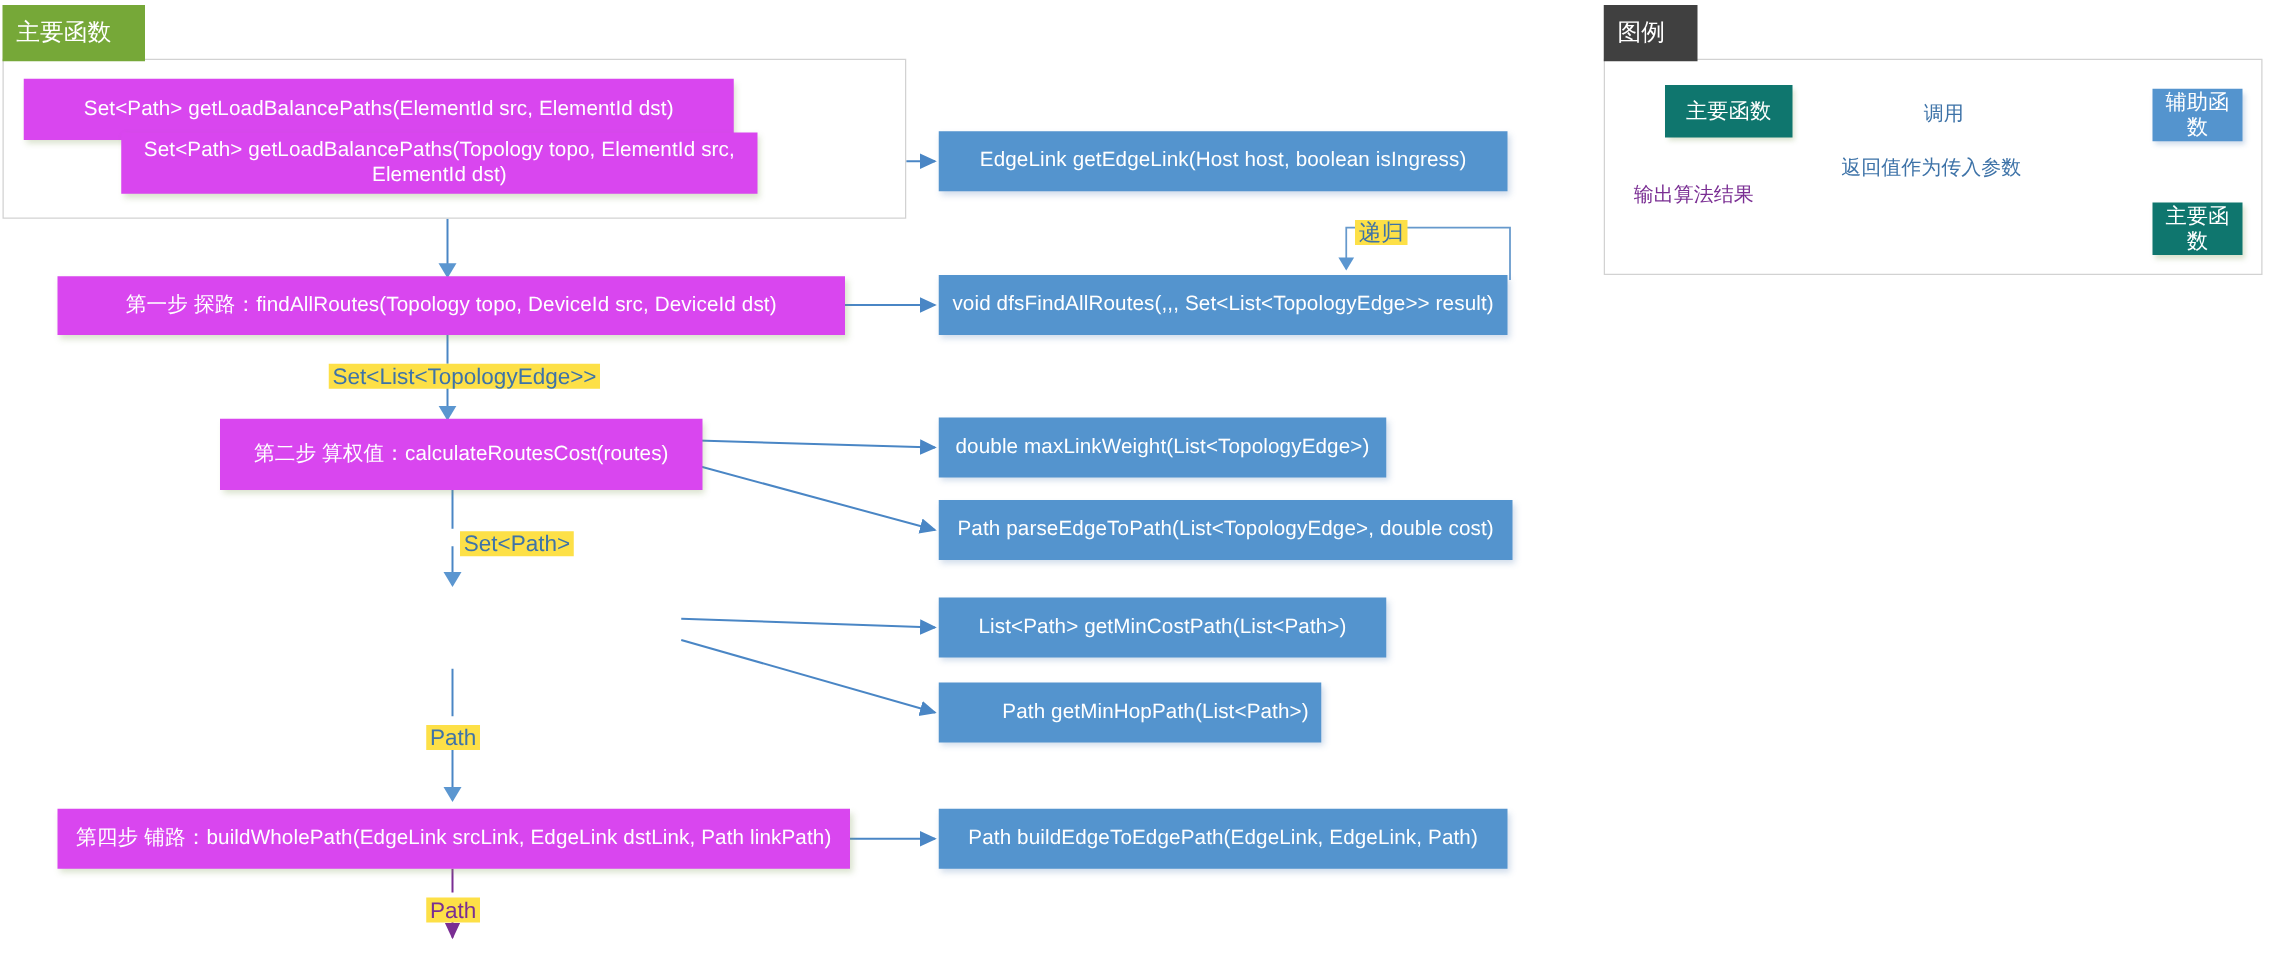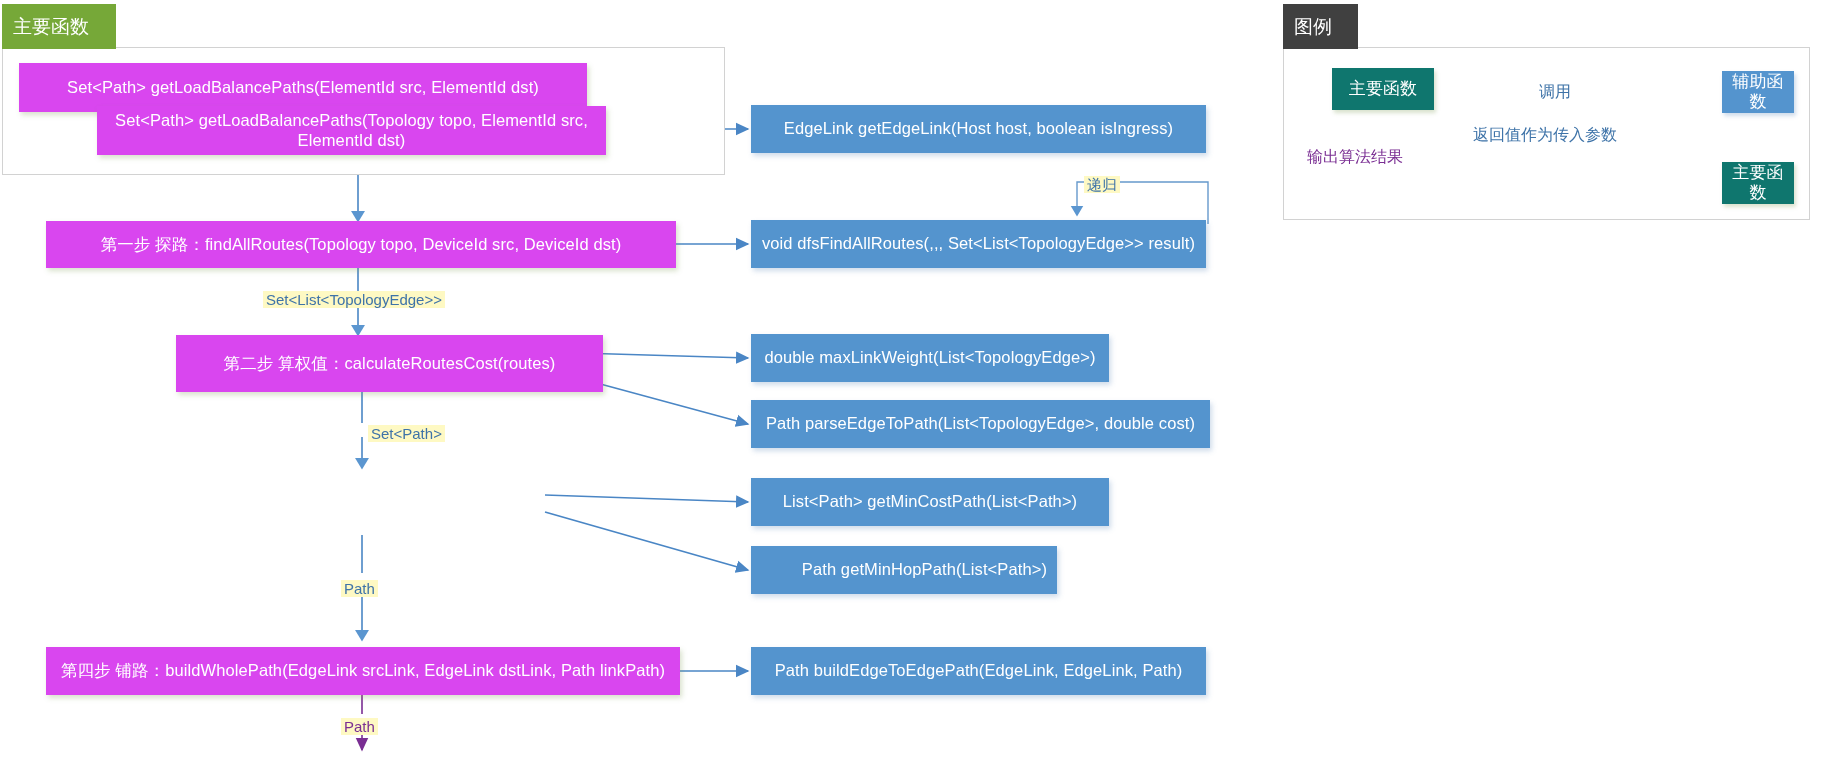--- a/index.html
+++ b/index.html
@@ -80,24 +80,24 @@
   .node.legend-blue {
     background: #5494CE;
     box-shadow: 2px 3px 4px rgba(100,140,190,0.30);
     font-size: 17px;
   }
 
   
   .edge-label {
     position: absolute;
     color: #3E73A8;
-    font-size: 15px;
+    font-size: 18px;
     line-height: 1;
     white-space: nowrap;
-    background: #fef9c3;
+    background: #fde047;
     padding: 1px 3px;
   }
   .edge-label.purple {
     color: #7A2E93;
   }
   .edge-label.legend {
     font-size: 16px;
     background: transparent;
   }
   .edge-label.legend.purple {
@@ -170,21 +170,21 @@
     <span>Set&lt;Path&gt; getLoadBalancePaths(ElementId src, ElementId dst)</span>
   </div>
   <div class="node green" style="left:97px; top:106px; width:509px; height:49px;">
     <span>Set&lt;Path&gt; getLoadBalancePaths(Topology topo, ElementId src, ElementId dst)</span>
   </div>
 
   <div class="node green" style="left:46px; top:221px; width:630px; height:47px;">
     <span>第一步 探路：findAllRoutes(Topology topo, DeviceId src, DeviceId dst)</span>
   </div>
 
-  <div class="node green" style="left:176px; top:335px; width:427px; height:57px;">
+  <div class="node green" style="left:176px; top:335px; width:386px; height:57px;">
     <span>第二步 算权值：calculateRoutesCost(routes)</span>
   </div>
 
 
   <div class="node green" style="left:46px; top:647px; width:634px; height:48px;">
     <span>第四步 铺路：buildWholePath(EdgeLink srcLink, EdgeLink dstLink, Path linkPath)</span>
   </div>
 
   <div class="node blue" style="left:751px; top:105px; width:455px; height:48px;">
     <span>EdgeLink getEdgeLink(Host host, boolean isIngress)</span>

